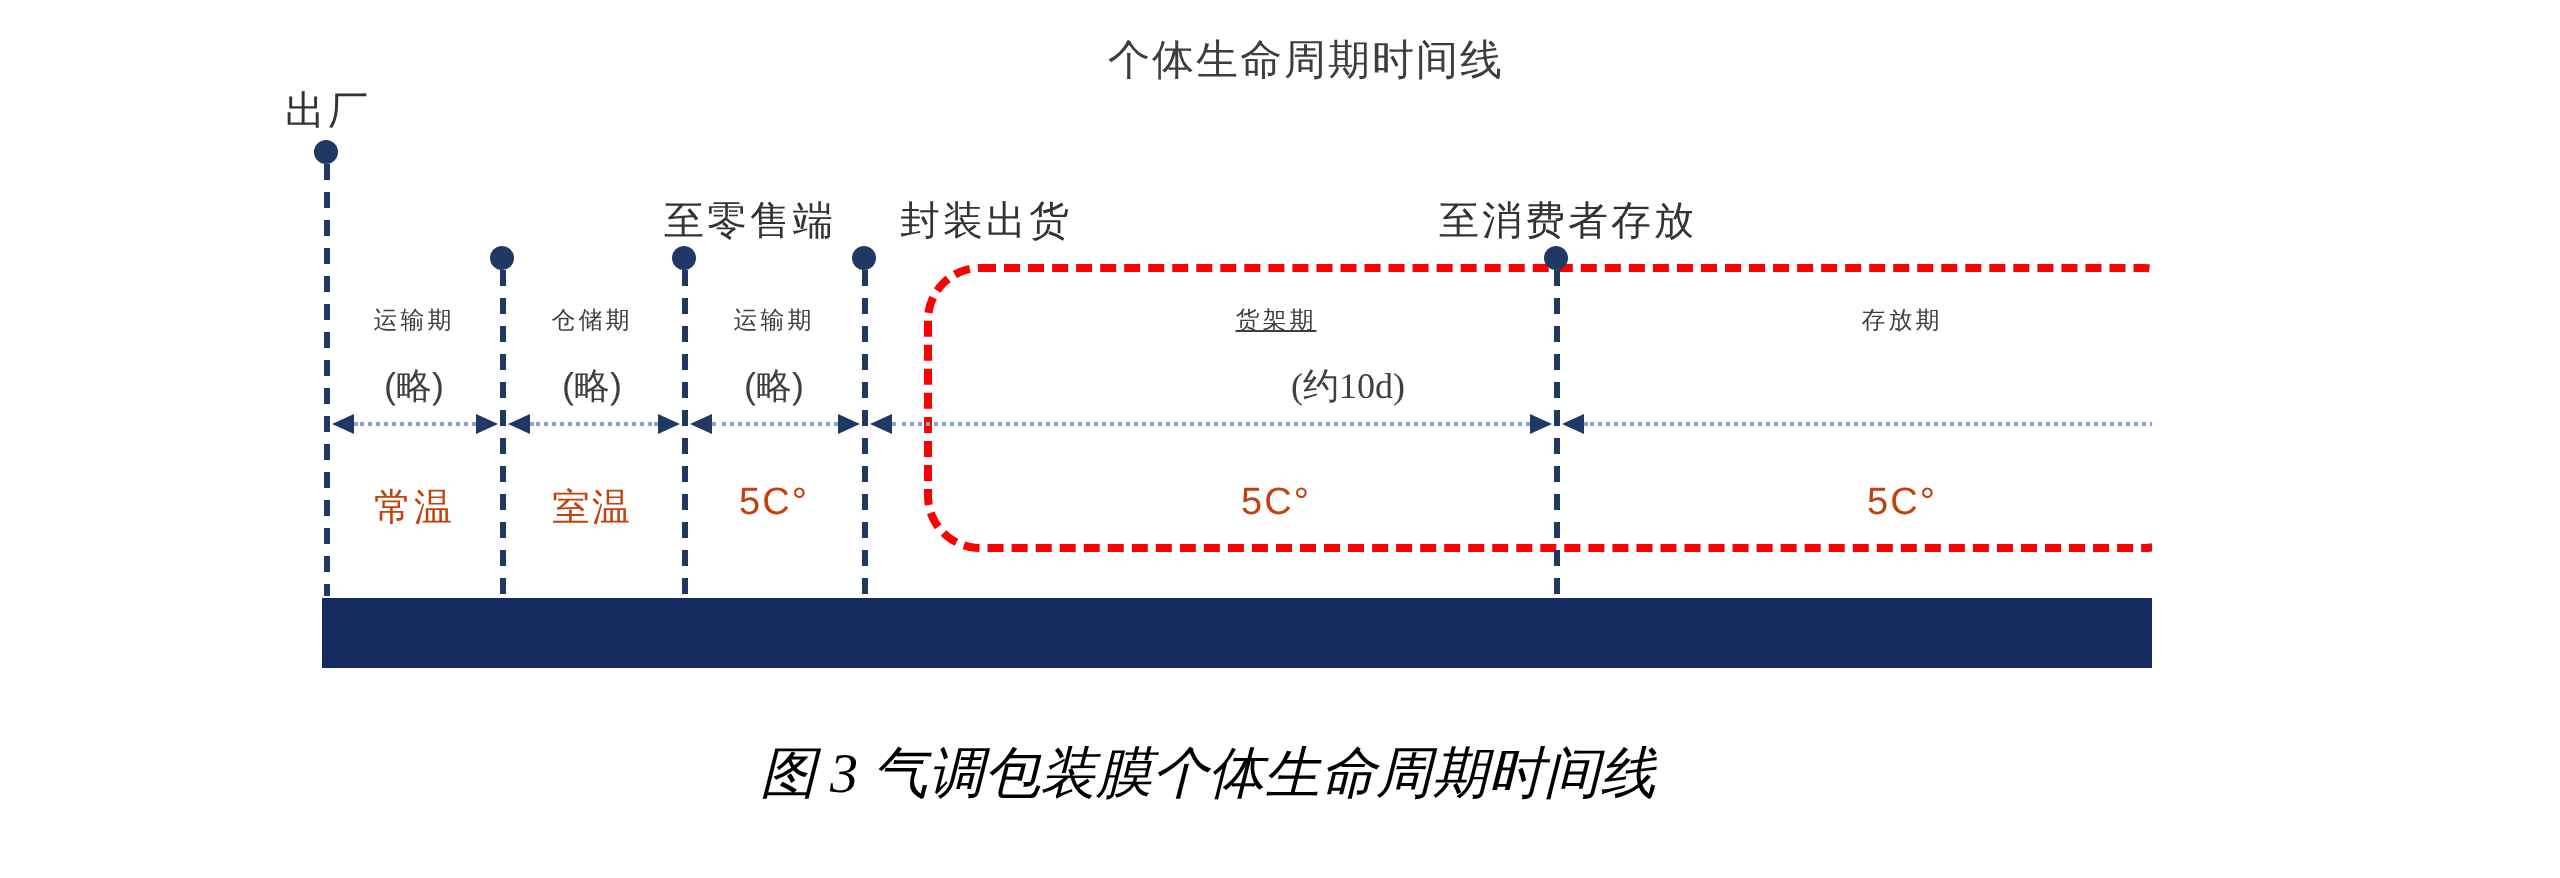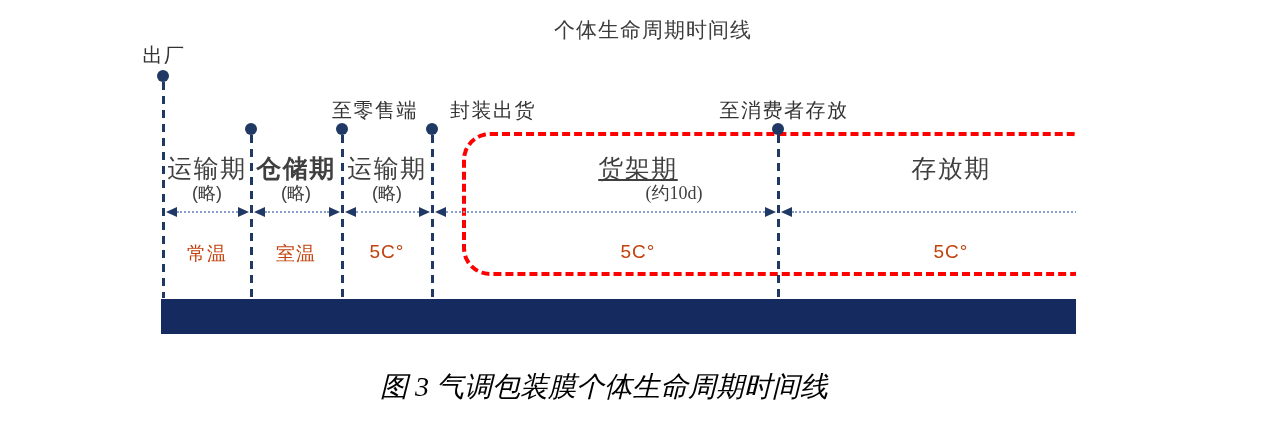--- a/index.html
+++ b/index.html
@@ -18,21 +18,21 @@
   }
   .v-line {
     position:absolute; width:3px;
     background:repeating-linear-gradient(180deg, var(--navy) 0 8px, transparent 8px 14px);
   }
   .dot { position:absolute; width:12px; height:12px; border-radius:50%; background:var(--navy); }
   .m-label {
     position:absolute; transform:translateX(-50%); font-size:20px; color:#333;
     letter-spacing:1.5px; white-space:nowrap;
   }
-  .p-name  { position:absolute; top:152px; transform:translateX(-50%); font-size:25px; color:#3f3f3f; letter-spacing:1.5px; white-space:nowrap; }
+  .p-name  { position:absolute; top:152px; transform:translateX(-50%); font-size:12px; color:#3f3f3f; letter-spacing:1.5px; white-space:nowrap; }
   .p-note  { position:absolute; top:181px; transform:translateX(-50%); font-size:18px; color:#3f3f3f; white-space:nowrap; }
   .p-temp  { position:absolute; top:241px; transform:translateX(-50%); font-size:19px; color:#c2410c; letter-spacing:1px; white-space:nowrap; }
   .d-arrow { position:absolute; top:206px; height:12px; display:flex; align-items:center; }
   .dotline { flex:1; height:0; border-top:2px dotted var(--dotted-line); }
   .tri { width:0; height:0; border-top:5px solid transparent; border-bottom:5px solid transparent; flex:0 0 auto; }
   .tri-l { border-right:11px solid var(--navy); }
   .tri-r { border-left:11px solid var(--navy); }
   .highlight-box {
     position:absolute; left:462px; top:132px; width:638px; height:144px;
     box-sizing:border-box; border:4px dashed var(--red); border-radius:28px;
@@ -70,21 +70,21 @@
     <div class="v-line" style="left: 1127.5px; top: 82px; height: 216px;"></div>
     <div class="dot" style="left: 1123px; top: 70px;"></div>
     <div class="p-name" style="left: 207px;">运输期</div>
     <div class="p-note" style="left: 207px;">(略)</div>
     <div class="p-temp" style="left: 207px;">常温</div>
     <div class="d-arrow" style="left: 166px; width: 83px;">
       <span class="tri tri-l"></span>
       <span class="dotline"></span>
       <span class="tri tri-r"></span>
     </div>
-    <div class="p-name" style="left: 296px; font-weight: bold;">仓储期</div>
+    <div class="p-name" style="left: 296px;">仓储期</div>
     <div class="p-note" style="left: 296px;">(略)</div>
     <div class="p-temp" style="left: 296px;">室温</div>
     <div class="d-arrow" style="left: 254px; width: 86px;">
       <span class="tri tri-l"></span>
       <span class="dotline"></span>
       <span class="tri tri-r"></span>
     </div>
     <div class="p-name" style="left: 387px;">运输期</div>
     <div class="p-note" style="left: 387px;">(略)</div>
     <div class="p-temp" style="left: 387px;">5C°</div>

